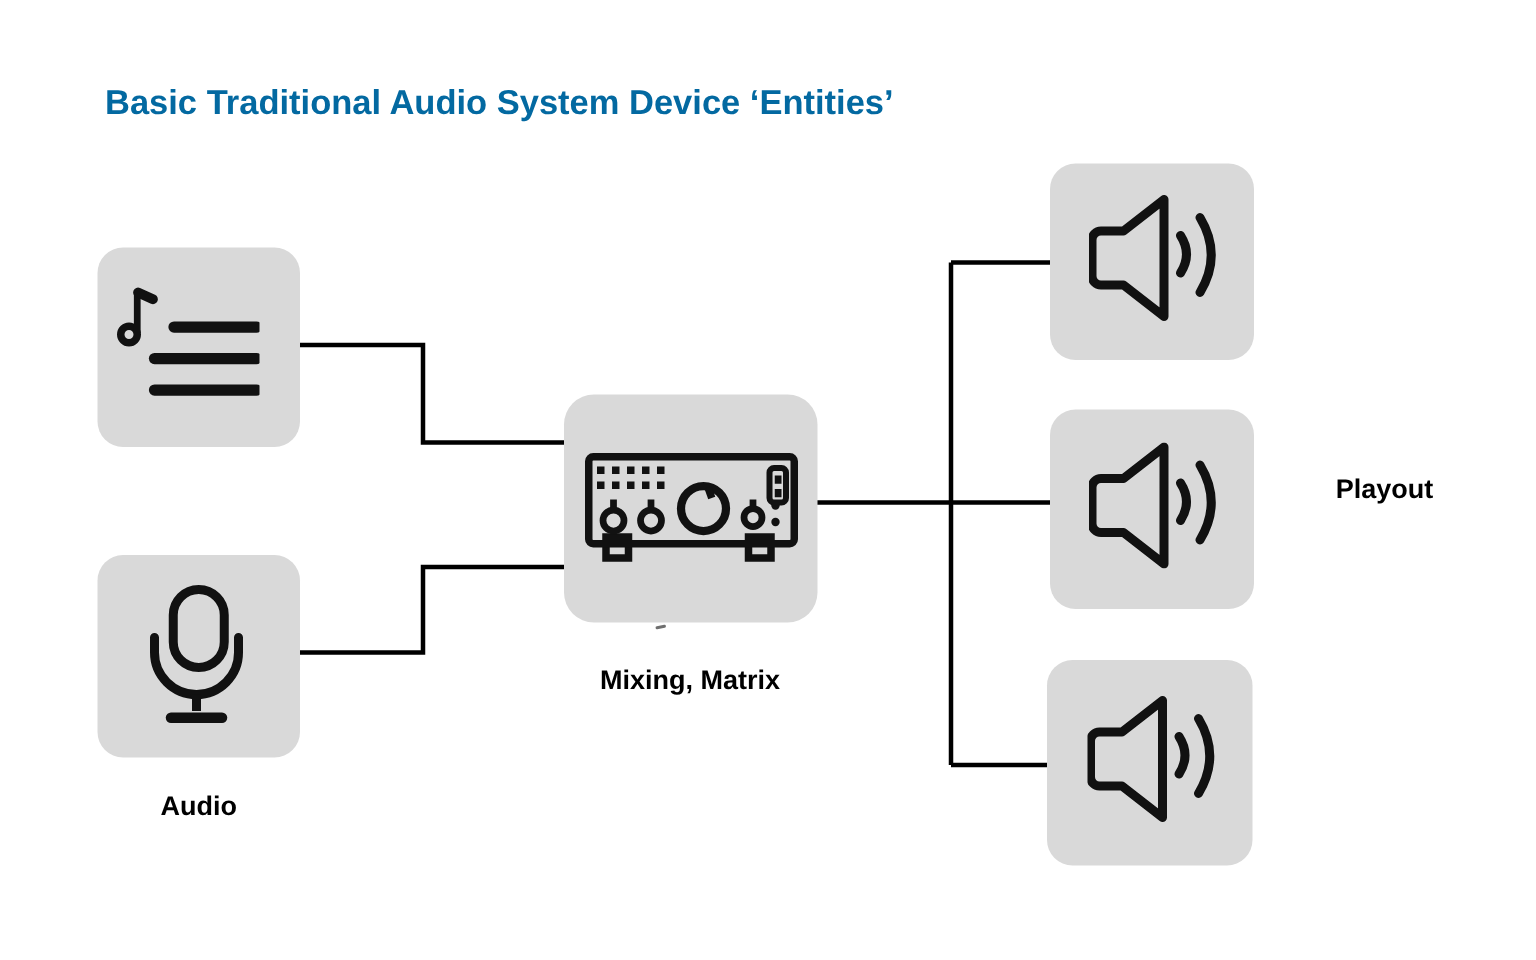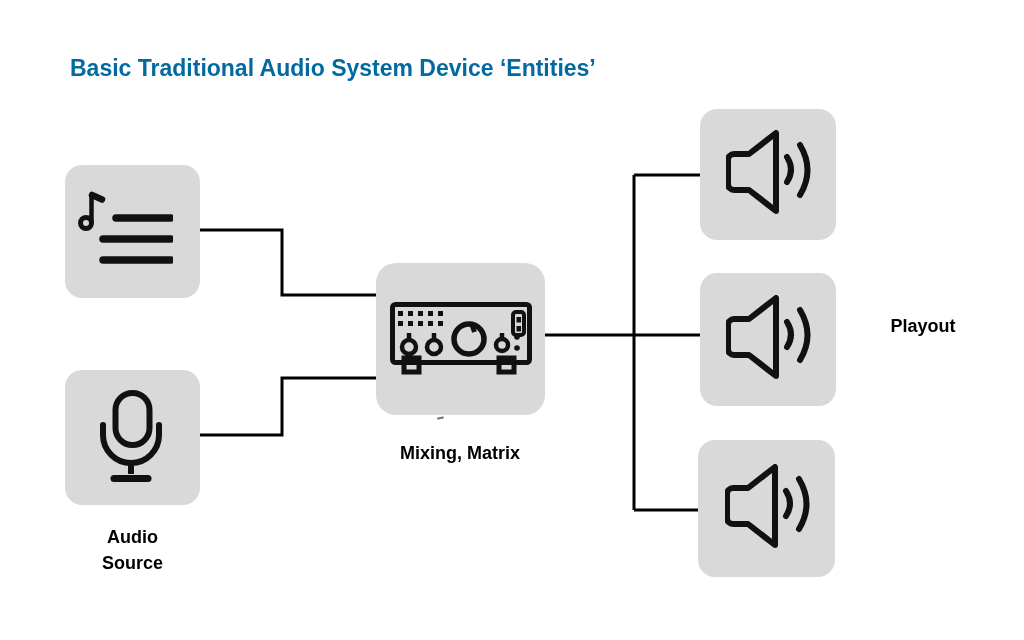--- a/index.html
+++ b/index.html
@@ -63,21 +63,20 @@
   <div class="node" id="node-mic" style="left:65px;top:370px;width:135px;height:135px;">
     <svg style="left:34px;top:20px;" width="64" height="96" viewBox="0 0 64 96">
       <rect class="ic" x="16.5" y="3" width="34" height="52" rx="17" stroke-width="6"></rect>
       <path class="ic" d="M4,35 v10 a28,28 0 0 0 56,0 v-10" stroke-width="6" stroke-linecap="round"></path>
       <path class="ic" d="M32,73 V84" stroke-width="6"></path>
       <path class="ic" d="M15,88.5 H49" stroke-width="7" stroke-linecap="round"></path>
     </svg>
   </div>
   <div class="node-label" style="left:40px;top:524px;width:185px;">
     <span>Audio</span>
-    <span>Source</span>
   </div>
 
   <div class="node" id="node-amplifier" style="left:376px;top:263px;width:169px;height:152px;">
     <svg style="left:14px;top:39px;" width="142" height="76" viewBox="0 0 142 76">
 
       <rect class="ic" x="14" y="56" width="15" height="14" stroke-width="5"></rect>
       <rect class="ic" x="109" y="56" width="15" height="14" stroke-width="5"></rect>
 
       <rect class="ic" x="2.5" y="2.5" width="137" height="58" rx="3" stroke-width="5" fill="#d9d9d9"></rect>
 

